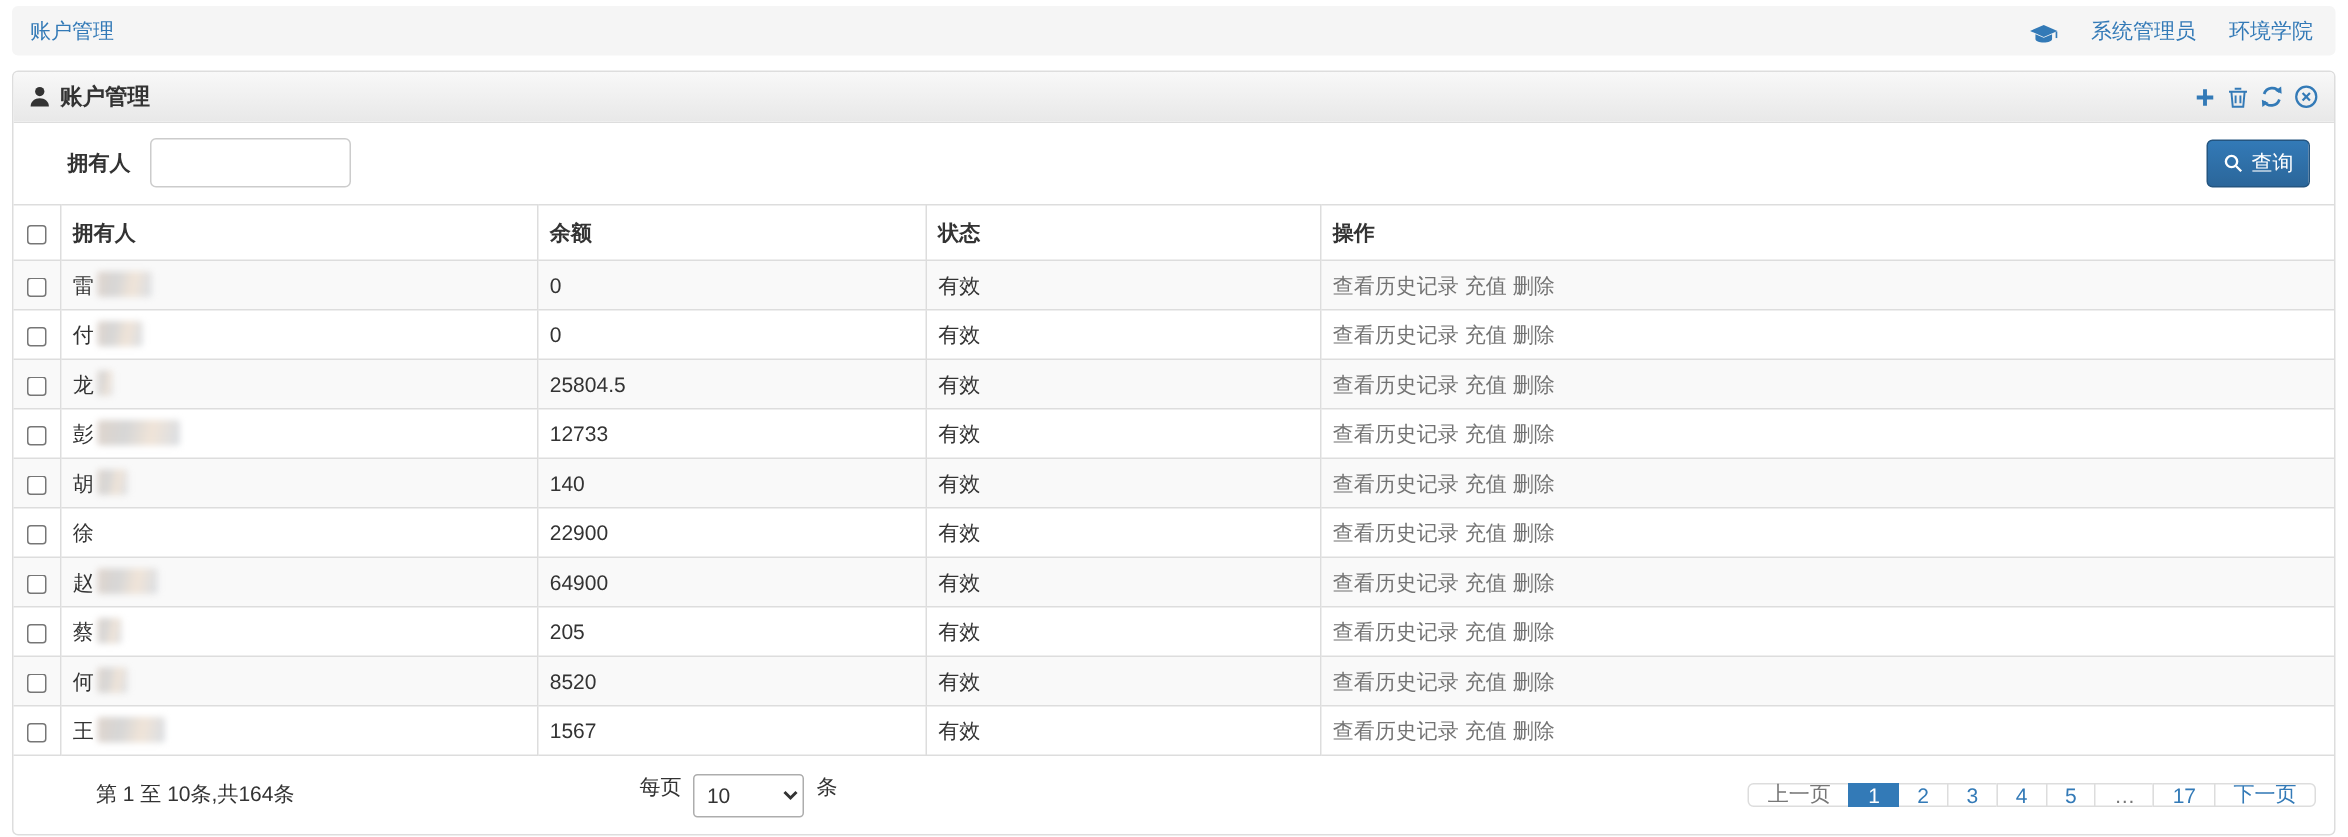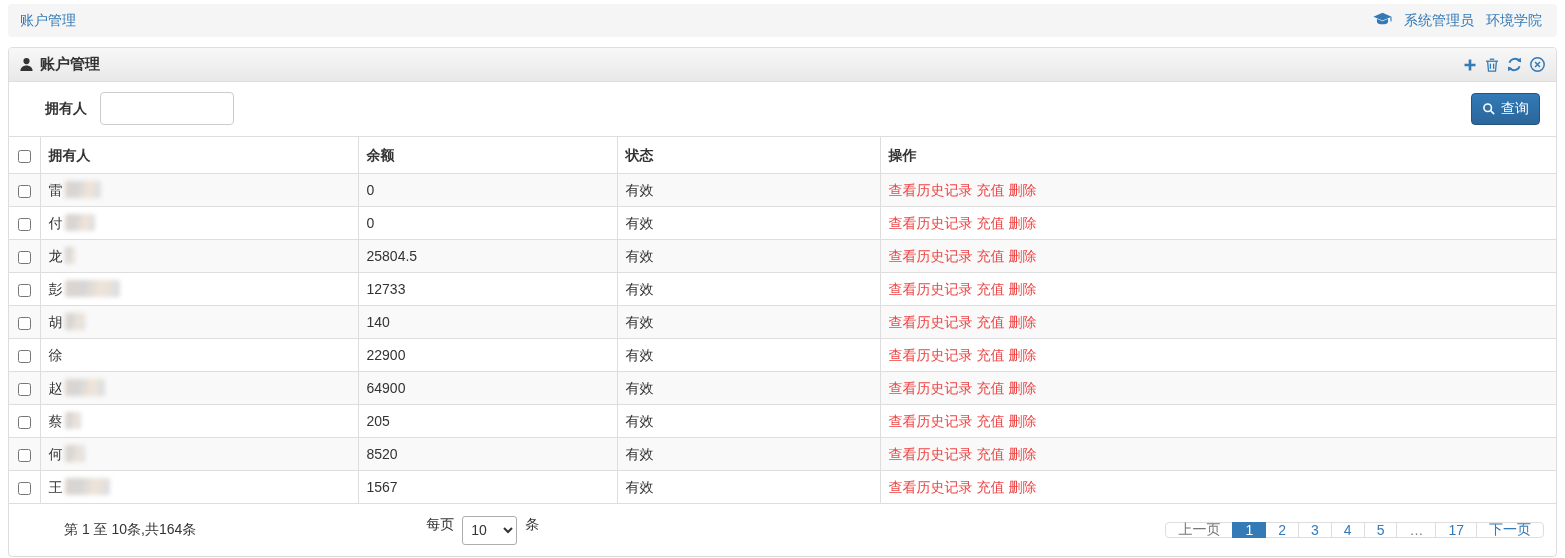--- a/index.html
+++ b/index.html
@@ -13,21 +13,21 @@
   a { text-decoration:none; }
 
   
   .topbar {
     margin:4px 8px 10px; height:33px;
     background:#f5f5f5; border-radius:4px;
     padding:0 15px 0 12px;
     display:flex; align-items:center; justify-content:space-between;
   }
   .crumb-link { color:#337ab7; }
-  .user-area { display:flex; align-items:flex-start; gap:12px; color:#337ab7; }
+  .user-area { display:flex; align-items:flex-end; gap:22px; color:#337ab7; }
   .user-area a { color:#337ab7; }
 
   
   .panel {
     margin:0 8px; height:510px;
     border:1px solid #ddd; border-radius:4px;
     display:flex; flex-direction:column;
     background:#fff;
   }
   .panel-heading {
@@ -64,38 +64,38 @@
   th, td {
     border:1px solid #ddd; padding:7px 8px;
     text-align:left; font-size:14px; line-height:18px;
     overflow:hidden; white-space:nowrap;
   }
   th { font-weight:bold; padding:9px 8px; border-top:1px solid #ddd; }
   th:first-child, td:first-child { border-left:none; text-align:center; padding-left:4px; padding-right:4px; }
   th:last-child, td:last-child { border-right:none; }
   tbody tr:nth-child(odd) td { background:#f9f9f9; }
   input[type=checkbox] { margin:0; width:13px; height:13px; vertical-align:middle; }
-  .op-link { color:#ef4444; margin-right:4px; }
+  .op-link { color:#737373; margin-right:4px; }
   .redact {
     display:inline-block; height:17px; border-radius:2px;
     vertical-align:-3px; margin-left:2px;
     background:linear-gradient(100deg,#ded4cc 0%,#d6d6d6 35%,#f0e4d8 65%,#d9dde2 100%);
     filter:blur(2px);
   }
 
   
   .panel-footer {
     margin-top:auto; flex:0 0 52px;
     display:flex; align-items:center;
     padding:0 12px 0 11px;
   }
   .range-info { color:#333;margin-left:44px; }
   .per-page { display:flex; gap:8px; margin-left:230px; }
   .per-page select {
-    width:55px; height:29px; border:1px solid #adadad; border-radius:3px;
+    width:74px; height:29px; border:1px solid #adadad; border-radius:3px;
     font-size:14px; font-family:inherit; color:#333; padding:2px 4px; background:#fff;
   }
   .pagination { display:flex; margin-left:auto; }
   .page-item {
     min-width:33px; height:16px; padding:6px 12px;
     border:1px solid #ddd; margin-left:-1px;
     display:flex; align-items:center; justify-content:center;
     color:#337ab7; background:#fff; font-size:14px;
   }
   .page-item:first-child { border-radius:4px 0 0 4px; margin-left:0; }

